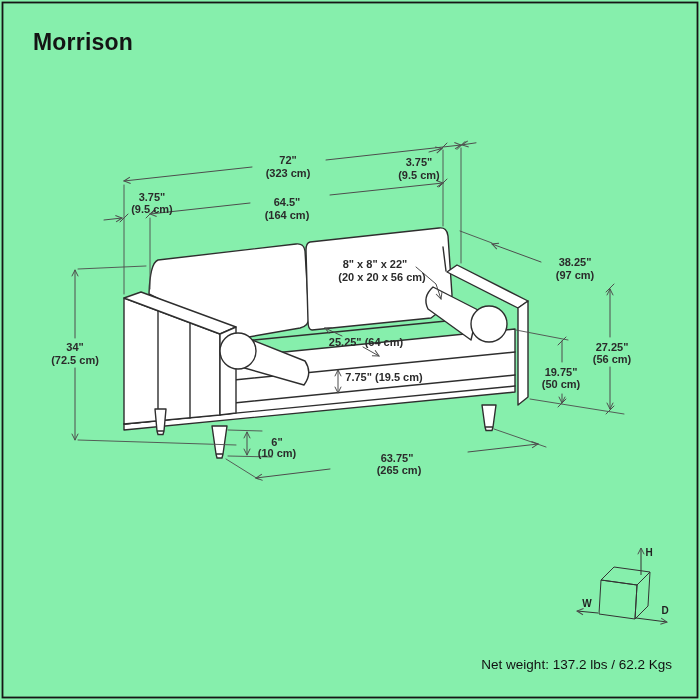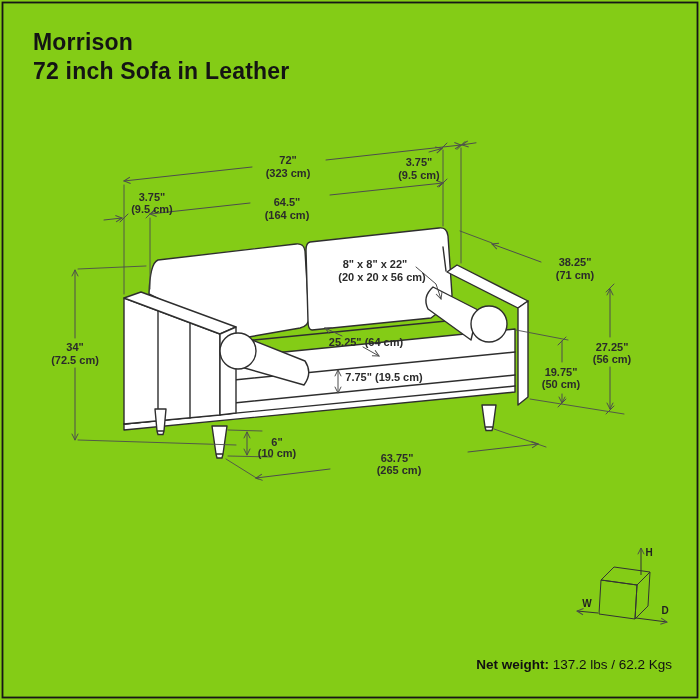--- a/index.html
+++ b/index.html
@@ -1,17 +1,17 @@
 <!DOCTYPE html>
 <html><head>
 <meta charset="utf-8">
 <style>
   html,body{margin:0;padding:0;background:#fff;}
   #stage{
-    position:relative;width:700px;height:700px;background:#84cc16;
+    position:relative;width:700px;height:700px;background:#86efac;
     font-family:"Liberation Sans", sans-serif;overflow:hidden;
   }
   #frame{position:absolute;inset:0;}
   .title{
     position:absolute;left:33px;top:28px;
     font-size:23px;font-weight:700;color:#141414;line-height:29px;
     letter-spacing:.2px;white-space:nowrap;
   }
   .dim{
     position:absolute;transform:translate(-50%,-50%);
@@ -19,21 +19,21 @@
     white-space:nowrap;line-height:12px;text-align:center;
   }
   .cube-letter{
     position:absolute;transform:translate(-50%,-50%);
     font-size:10px;font-weight:700;color:#222;white-space:nowrap;
   }
   .netweight{
     position:absolute;top:657px;right:28px;
     font-size:13.5px;color:#111;white-space:nowrap;
   }
-  .netweight b{font-weight:700;}
+  .netweight b{font-weight:400;}
   svg{position:absolute;left:0;top:0;}
 </style>
 </head>
 <body>
 
 <div id="stage">
 
   <svg id="frame" width="700" height="700" viewBox="0 0 700 700">
     <defs>
       <marker id="ah" viewBox="0 0 10 10" refX="8.5" refY="5" markerWidth="9" markerHeight="9" orient="auto-start-reverse">
@@ -143,40 +143,39 @@
       <path d="M601,580 L614,567 L650,572 L637,585 Z"></path>
       <path d="M637,585 L650,572 L648,606 L635,619 Z"></path>
       <line x1="641" y1="575" x2="641" y2="548" marker-end="url(#ah)"></line>
       <line x1="598" y1="613" x2="577" y2="611" marker-end="url(#ah)"></line>
       <line x1="636" y1="618" x2="667" y2="622" marker-end="url(#ah)"></line>
     </g>
   </svg>
 
   <div class="title">
     <div>Morrison</div>
-    <div>72 inch Sofa in Leather</div>
   </div>
 
   <div class="dim" style="left:288px;top:160px">72"</div>
   <div class="dim" style="left:288px;top:173px">(323 cm)</div>
 
   <div class="dim" style="left:419px;top:162px">3.75"</div>
   <div class="dim" style="left:419px;top:175px">(9.5 cm)</div>
 
   <div class="dim" style="left:152px;top:197px">3.75"</div>
   <div class="dim" style="left:152px;top:209px">(9.5 cm)</div>
 
   <div class="dim" style="left:287px;top:202px">64.5"</div>
   <div class="dim" style="left:287px;top:215px">(164 cm)</div>
 
   <div class="dim" style="left:375px;top:264px">8" x 8" x 22"</div>
   <div class="dim" style="left:382px;top:277px">(20 x 20 x 56 cm)</div>
 
   <div class="dim" style="left:575px;top:262px">38.25"</div>
-  <div class="dim" style="left:575px;top:275px">(71 cm)</div>
+  <div class="dim" style="left:575px;top:275px">(97 cm)</div>
 
   <div class="dim" style="left:75px;top:347px">34"</div>
   <div class="dim" style="left:75px;top:360px">(72.5 cm)</div>
 
   <div class="dim" style="left:366px;top:342px">25.25" (64 cm)</div>
 
   <div class="dim" style="left:384px;top:377px">7.75" (19.5 cm)</div>
 
   <div class="dim" style="left:612px;top:347px">27.25"</div>
   <div class="dim" style="left:612px;top:359px">(56 cm)</div>

